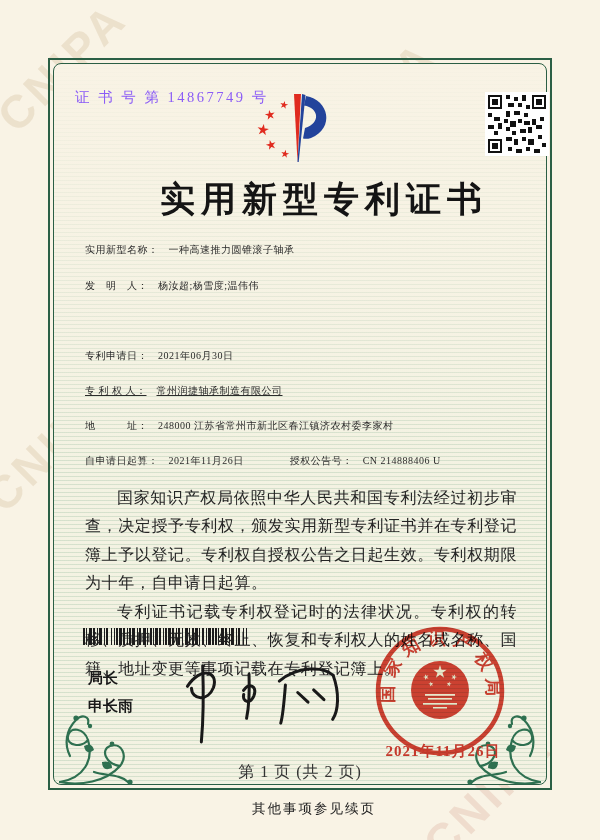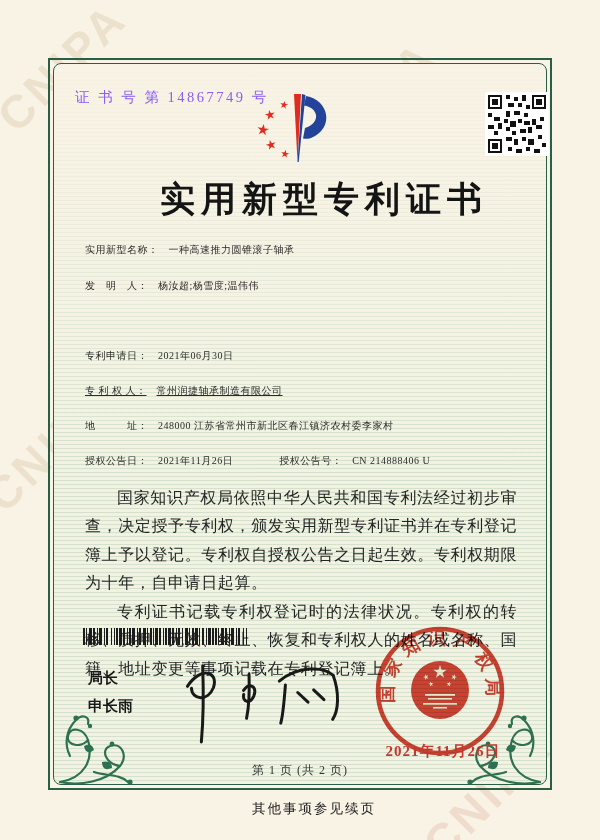--- a/index.html
+++ b/index.html
@@ -57,21 +57,21 @@
     font-weight:bold;font-size:15px;line-height:28px;color:#1a1a1a;
   }
   .signature{position:absolute;left:158px;top:652px;width:195px;height:100px;transform:rotate(-2deg);}
   .seal{position:absolute;left:373px;top:624px;width:134px;height:134px;opacity:0.93;mix-blend-mode:multiply;}
   .seal-date{
     position:absolute;left:358px;top:742px;width:170px;text-align:center;
     font-size:15px;font-weight:bold;color:#c4392c;letter-spacing:1px;z-index:5;
   }
   .page-info{
     position:absolute;left:48px;top:762px;width:504px;text-align:center;
-    font-size:12px;letter-spacing:1px;color:#333;
+    font-size:16px;letter-spacing:1px;color:#333;
   }
   .note{
     position:absolute;left:0;top:800px;width:600px;text-align:center;
     font-size:13.5px;letter-spacing:2px;color:#222;padding-left:14px;
   }
   .flourish{position:absolute;width:104px;height:104px;}
   .flourish.bl{left:50px;top:686px;}
   .flourish.br{left:446px;top:686px;transform:scaleX(-1);}
 </style>
 </head>
@@ -201,21 +201,21 @@
   <div class="field" style="top:349px;">
     <span class="lab">专利申请日：</span><span class="val">2021年06月30日</span>
   </div>
   <div class="field" style="top:384px;text-decoration:underline;">
     <span class="lab">专 利 权 人：</span><span class="val">常州润捷轴承制造有限公司</span>
   </div>
   <div class="field" style="top:419px;">
     <span class="lab">地　　　址：</span><span class="val">248000 江苏省常州市新北区春江镇济农村委李家村</span>
   </div>
   <div class="field" style="top:454px;">
-    <span class="lab">授权公告日：</span><span class="val">2021年11月26日</span><span class="lab lab2">授权公告号：</span><span class="val">CN 214888406 U</span>
+    <span class="lab">自申请日起算：</span><span class="val">2021年11月26日</span><span class="lab lab2">授权公告号：</span><span class="val">CN 214888406 U</span>
   </div>
 
   <div class="paras">
     <p>国家知识产权局依照中华人民共和国专利法经过初步审查，决定授予专利权，颁发实用新型专利证书并在专利登记簿上予以登记。专利权自授权公告之日起生效。专利权期限为十年，自申请日起算。</p>
     <p>专利证书记载专利权登记时的法律状况。专利权的转移、质押、无效、终止、恢复和专利权人的姓名或名称、国籍、地址变更等事项记载在专利登记簿上。</p>
   </div>
 
   <svg class="barcode" viewBox="0 0 164 17" preserveAspectRatio="none">
     <path d="M0,8.5 H164" stroke="#1c1c1c" stroke-width="17" stroke-dasharray="2,1,1,2,3,1,2,2,1,1,3,2,1,1,2,3,1,2,1,1,2,1,3,1,2,2,1,1,2,1,3,2,1,1,2,2,3,1,1,2,2,1,1,1,3,1,2,2,1,1,2,1,3,1,2,2,1,1,2,2,1,2,3,1,1,2,2,1,3,1,1,2,2,2,1,1,3,1,2,1"></path>
   </svg>

